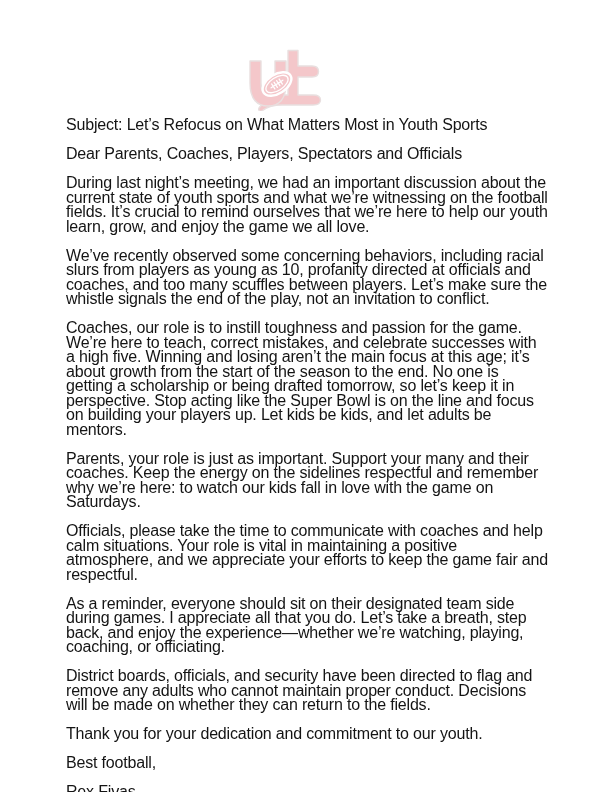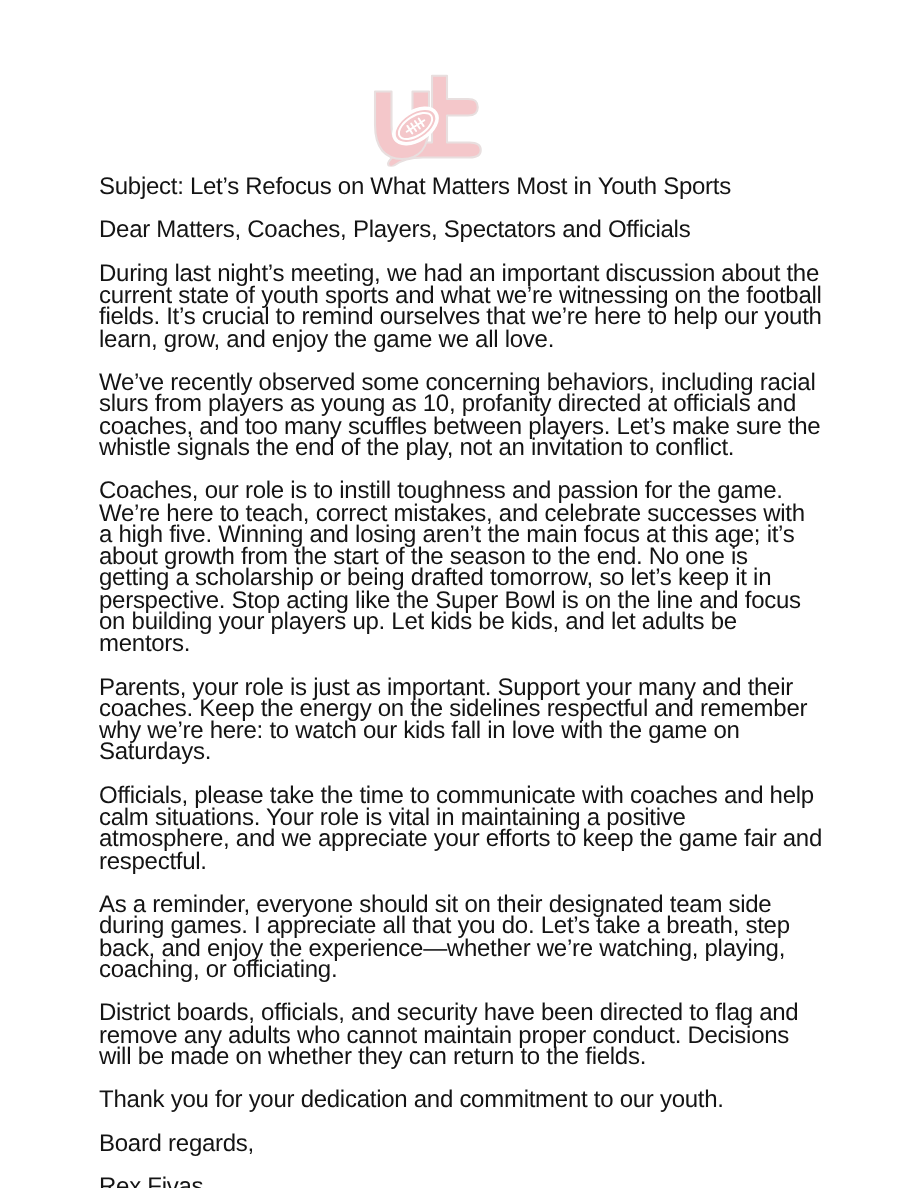--- a/index.html
+++ b/index.html
@@ -59,27 +59,27 @@
       <g transform="translate(35,35) rotate(-33)">
         <ellipse cx="0" cy="0" rx="16" ry="9.5" fill="#f4c7ca" stroke="#ffffff" stroke-width="2.4"></ellipse>
         <ellipse cx="0" cy="0" rx="12.5" ry="6.5" fill="none" stroke="#ffffff" stroke-width="1.3"></ellipse>
         <path d="M-7,0 H7 M-4.5,-3 V3 M-1.5,-3 V3 M1.5,-3 V3 M4.5,-3 V3" fill="none" stroke="#ffffff" stroke-width="1.3" stroke-linecap="round"></path>
       </g>
     </svg>
   </div>
 
   <div class="letter">
     <p>Subject: Let’s Refocus on What Matters Most in Youth Sports</p>
-    <p>Dear Matters, Coaches, Players, Spectators and Officials</p>
+    <p>Dear Parents, Coaches, Players, Spectators and Officials</p>
     <p>During last night’s meeting, we had an important discussion about the current state of youth sports and what we’re witnessing on the football fields. It’s crucial to remind ourselves that we’re here to help our youth learn, grow, and enjoy the game we all love.</p>
     <p>We’ve recently observed some concerning behaviors, including racial slurs from players as young as 10, profanity directed at officials and coaches, and too many scuffles between players. Let’s make sure the whistle signals the end of the play, not an invitation to conflict.</p>
     <p>Coaches, our role is to instill toughness and passion for the game. We’re here to teach, correct mistakes, and celebrate successes with a high five. Winning and losing aren’t the main focus at this age; it’s about growth from the start of the season to the end. No one is getting a scholarship or being drafted tomorrow, so let’s keep it in perspective. Stop acting like the Super Bowl is on the line and focus on building your players up. Let kids be kids, and let adults be mentors.</p>
     <p>Parents, your role is just as important. Support your many and their coaches. Keep the energy on the sidelines respectful and remember why we’re here: to watch our kids fall in love with the game on Saturdays.</p>
     <p>Officials, please take the time to communicate with coaches and help calm situations. Your role is vital in maintaining a positive atmosphere, and we appreciate your efforts to keep the game fair and respectful.</p>
     <p>As a reminder, everyone should sit on their designated team side during games. I appreciate all that you do. Let’s take a breath, step back, and enjoy the experience—whether we’re watching, playing, coaching, or officiating.</p>
     <p>District boards, officials, and security have been directed to flag and remove any adults who cannot maintain proper conduct. Decisions will be made on whether they can return to the fields.</p>
     <p>Thank you for your dedication and commitment to our youth.</p>
-    <p>Board regards,</p>
+    <p>Best football,</p>
     <p class="sig">Rex Fivas</p>
     <p class="sig">UC Commissioner</p>
   </div>
 
 </div>
 
 </body></html>

